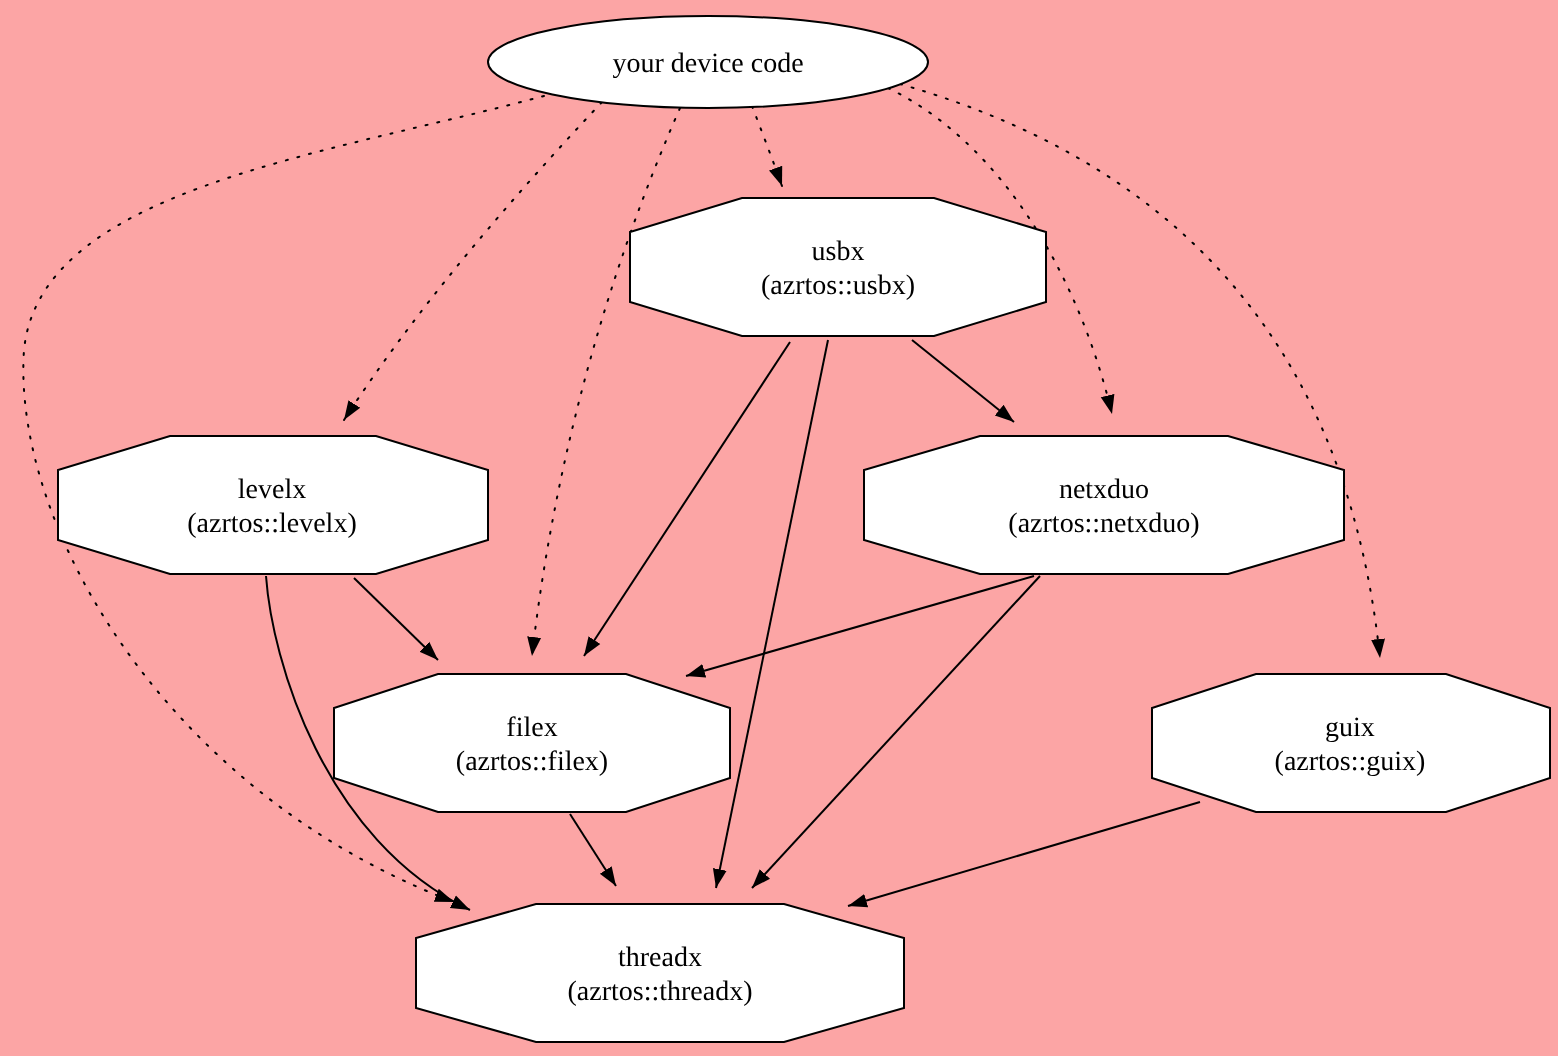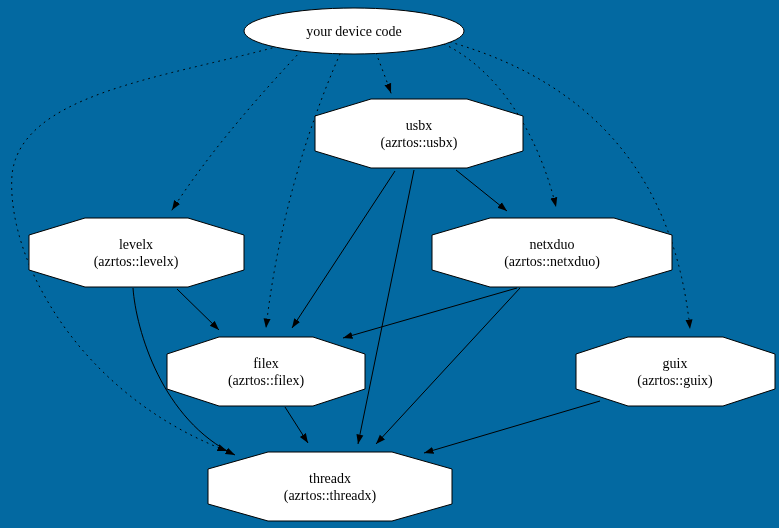--- a/index.html
+++ b/index.html
@@ -3,21 +3,21 @@
 <meta charset="utf-8">
 <style>
   html, body {
     margin: 0;
     padding: 0;
     background: #ffffff;
   }
   .canvas {
     width: 779px;
     height: 528px;
-    background: #0369a1;
+    background: #fca5a5;
     position: relative;
     overflow: hidden;
   }
   svg { display: block; }
   .node-shape {
     fill: #ffffff;
     stroke: #000000;
     stroke-width: 1;
   }
   .edge {

